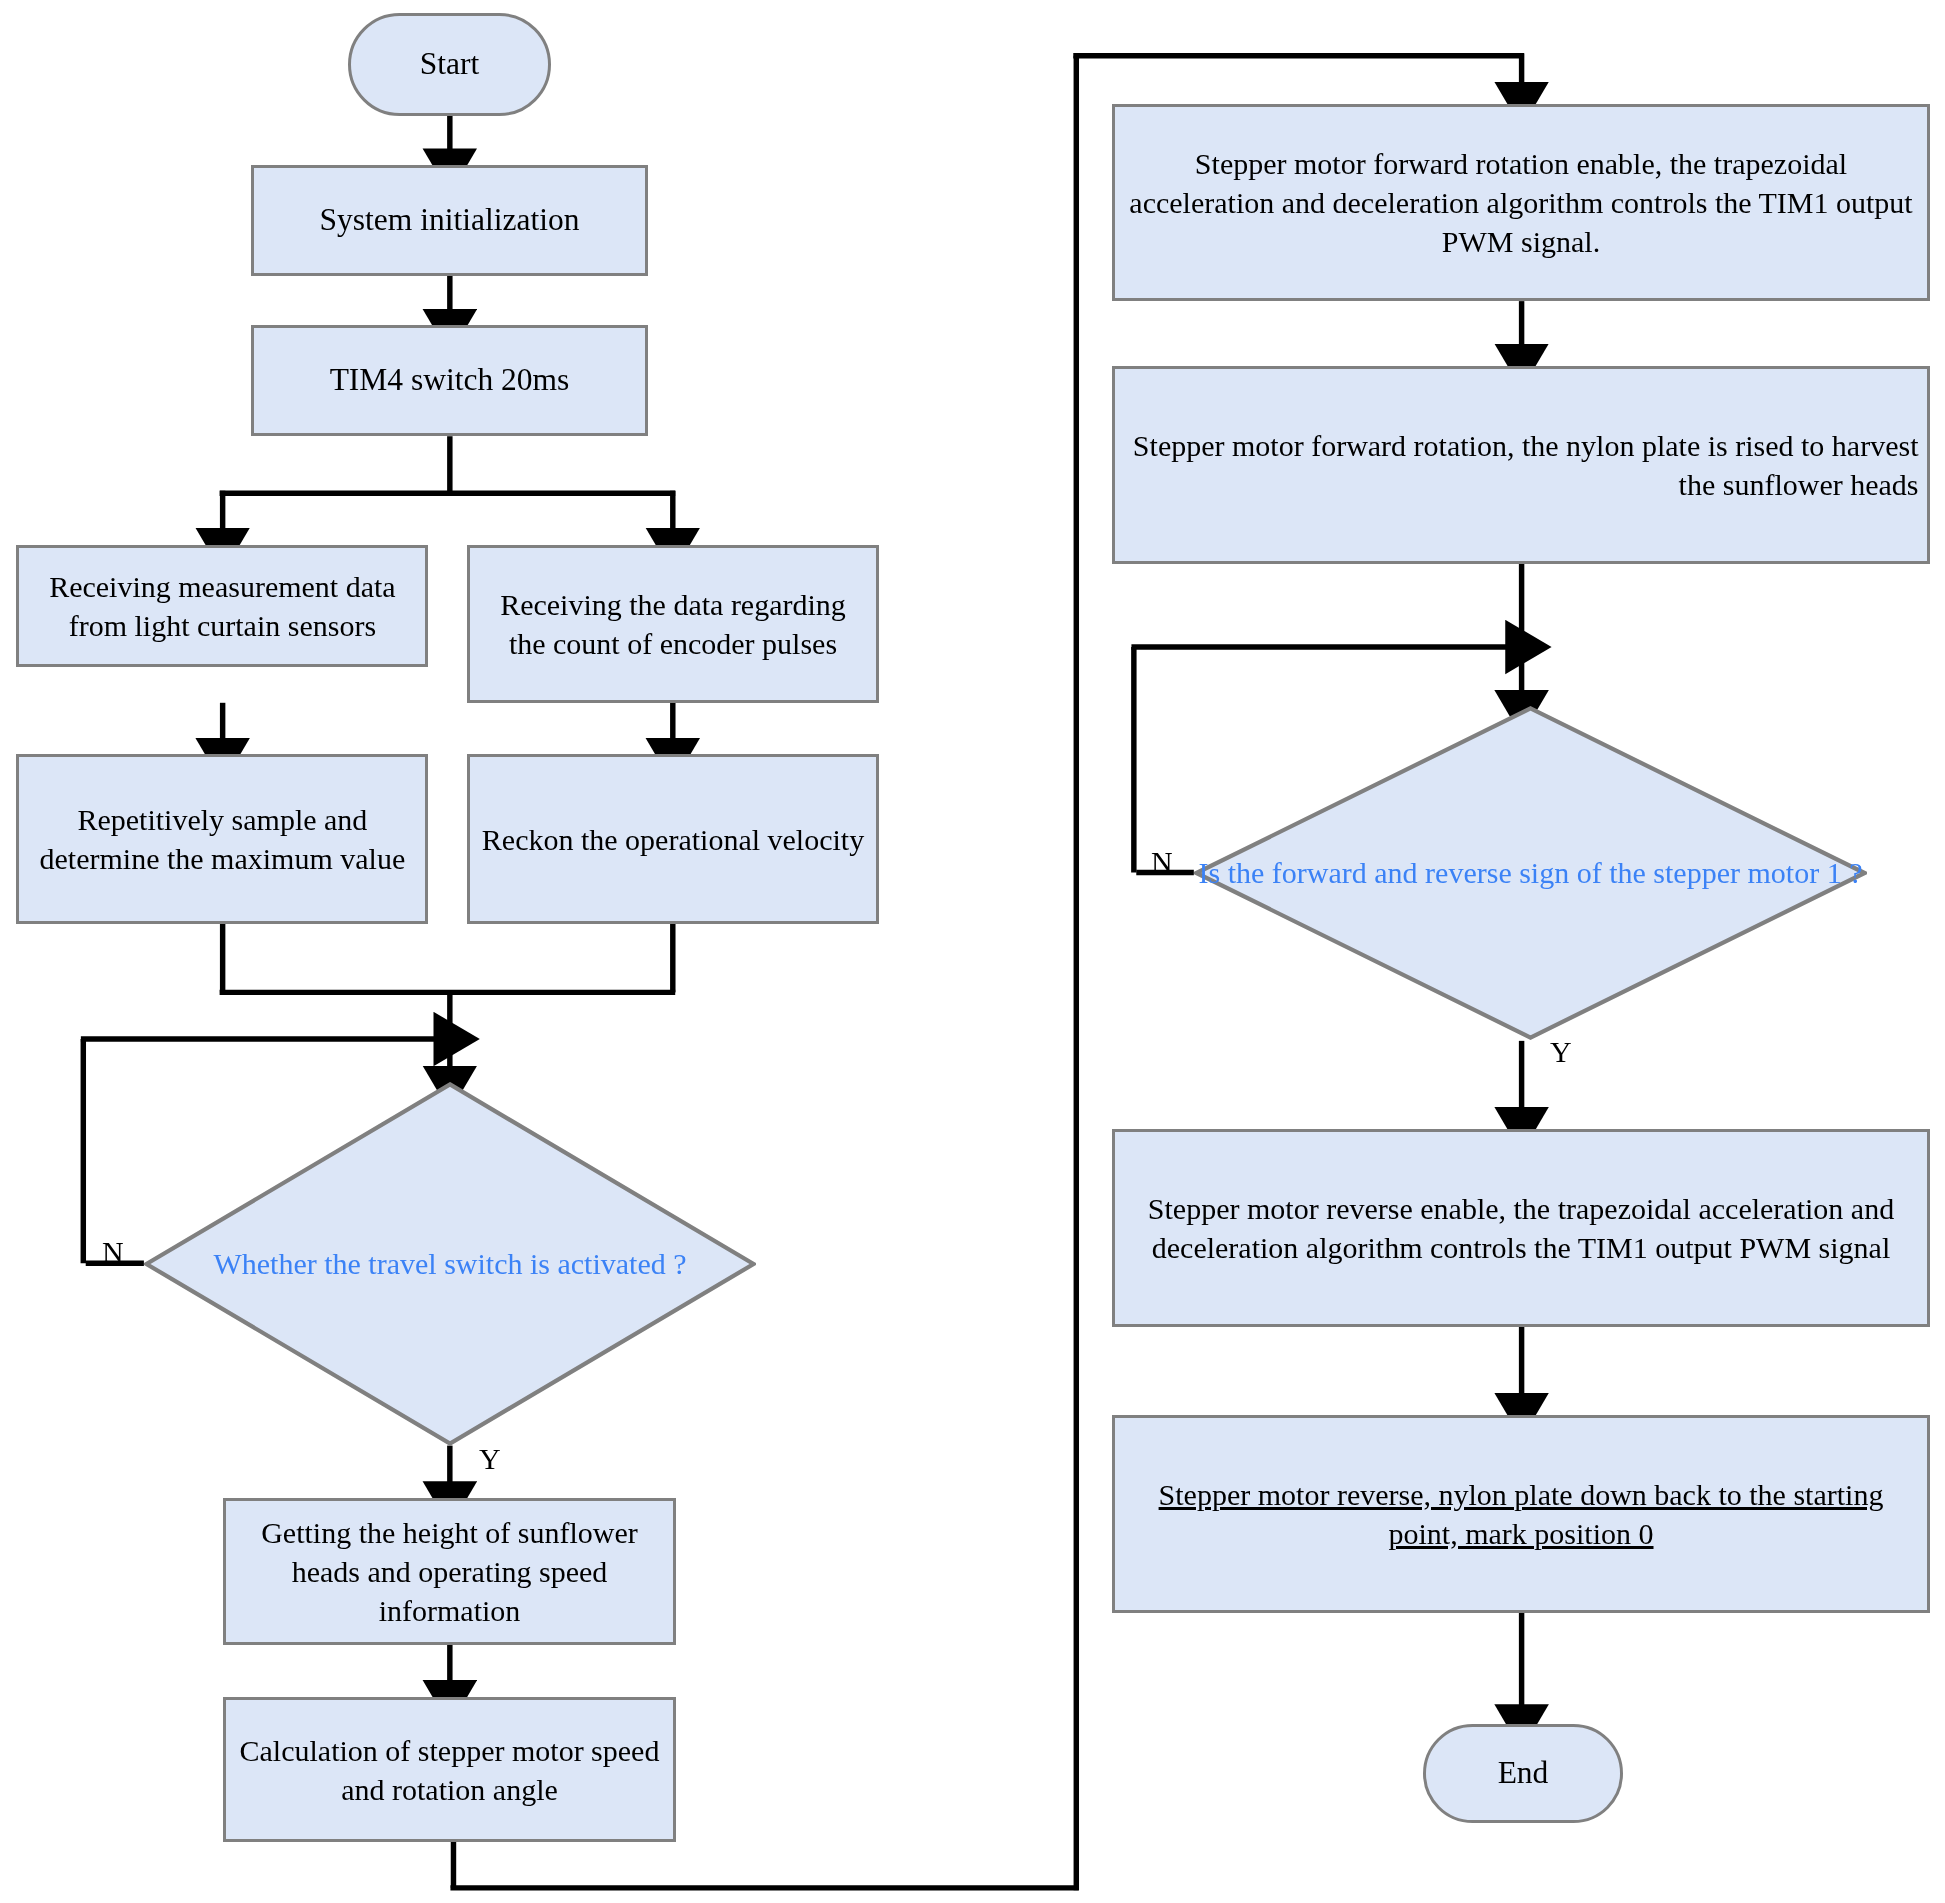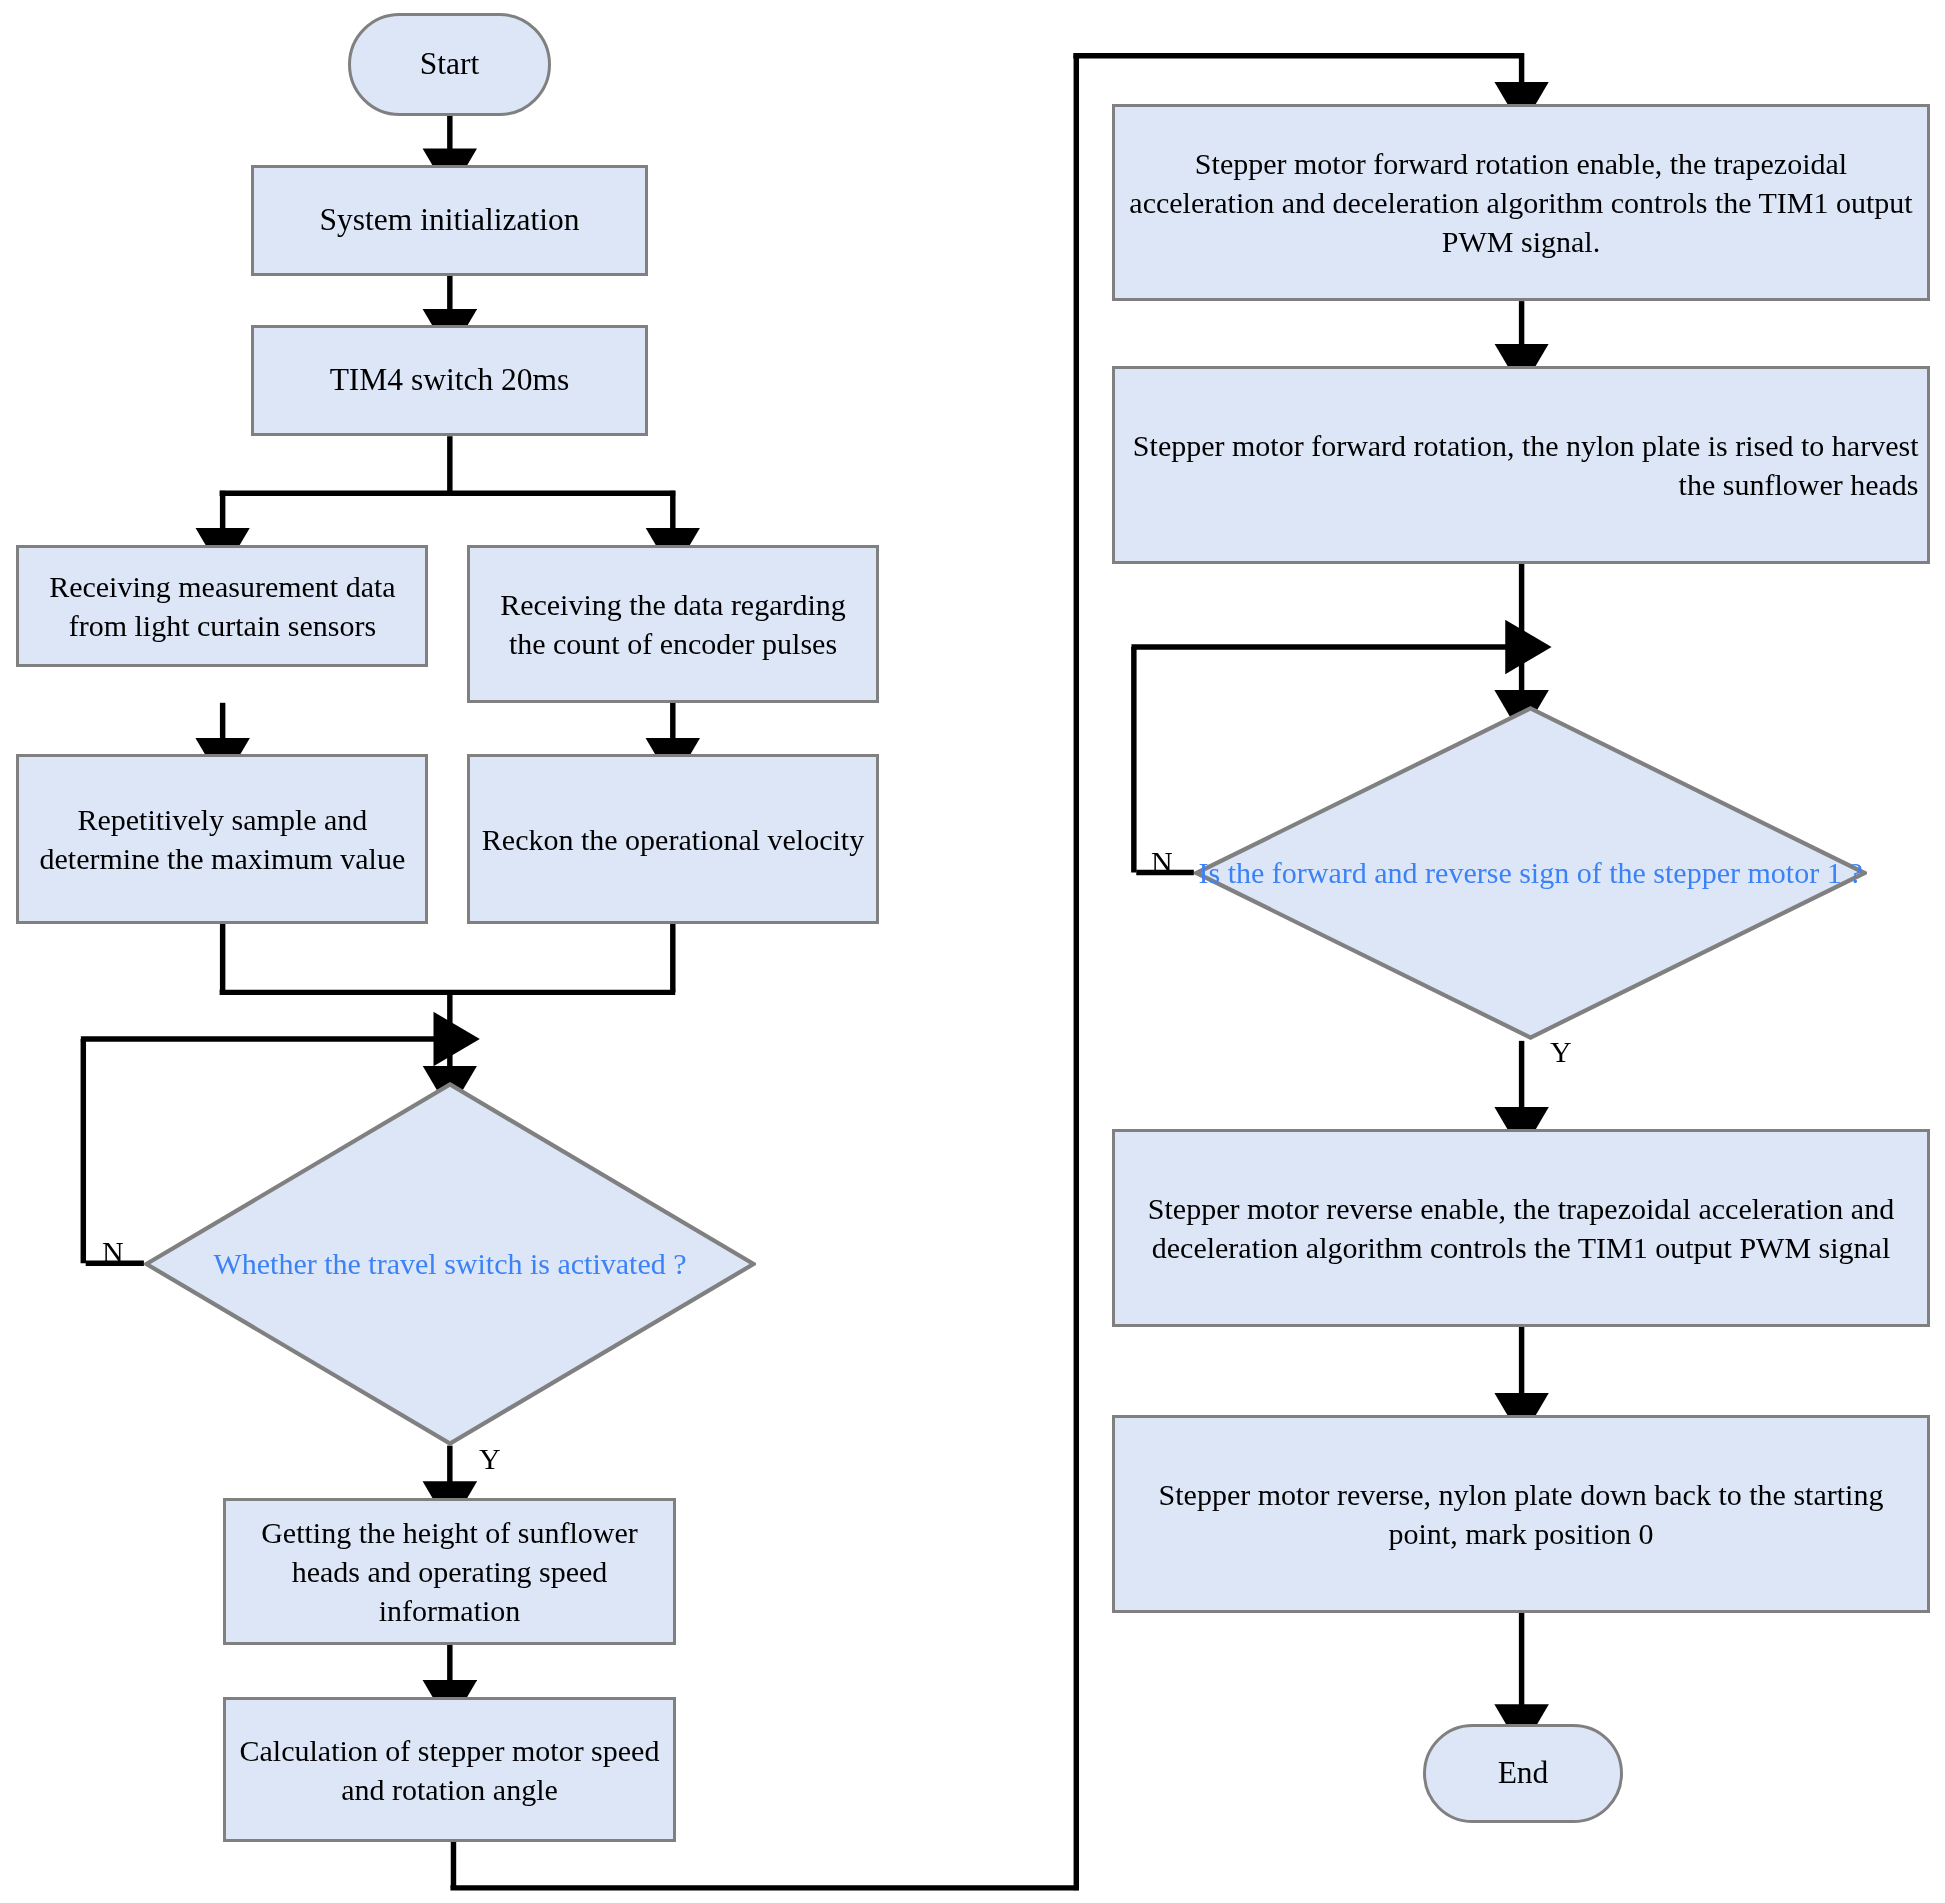--- a/index.html
+++ b/index.html
@@ -117,18 +117,18 @@
     <svg class="dshape" viewBox="0 0 1110 552" preserveAspectRatio="none">
       <polygon points="555,4 1106,276 555,548 4,276" fill="#dce6f7" stroke="#808080" stroke-width="7"></polygon>
     </svg>
     <div class="dtext fs50">Is the forward and reverse sign of the stepper motor 1 ?</div>
   </div>
   <div class="flag fs50" style="left:1151px;top:847px;">N</div>
   <div class="flag fs50" style="left:1550px;top:1037px;">Y</div>
 
   <div class="node proc fs50" style="left:1112px;top:1129px;width:818px;height:198px;">Stepper motor reverse enable, the trapezoidal acceleration and deceleration algorithm controls the TIM1 output PWM signal</div>
 
-  <div class="node proc fs50" style="left:1112px;top:1415px;width:818px;height:198px;">Stepper motor reverse, nylon plate down back to the starting point, mark position 0</div>
+  <div class="node proc fs50" style="left:1112px;top:1415px;width:818px;height:198px;text-decoration:underline;">Stepper motor reverse, nylon plate down back to the starting point, mark position 0</div>
 
   <div class="node term fs52" style="left:1423px;top:1724px;width:200px;height:99px;">End</div>
 
 </div>
 
 
 </body></html>

